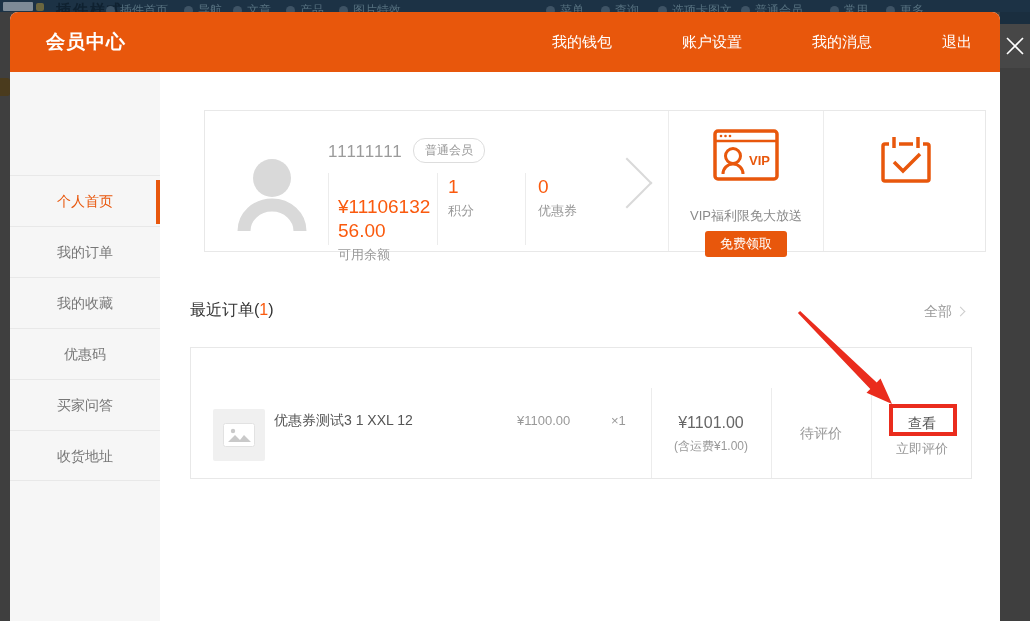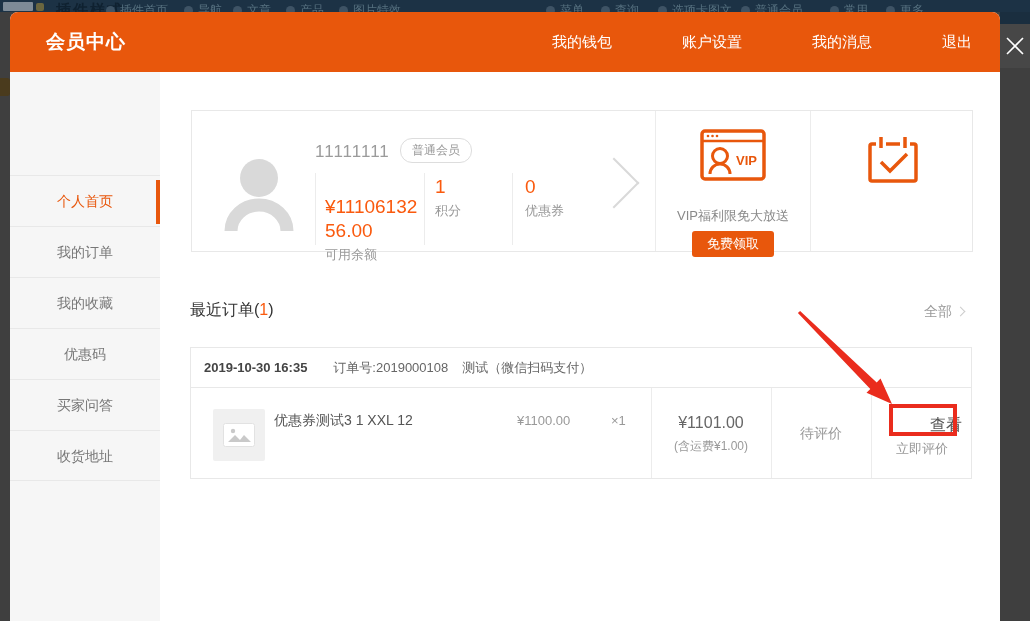--- a/index.html
+++ b/index.html
@@ -35,21 +35,21 @@
 
   .sidebar{position:absolute;left:0;top:60px;width:150px;height:549px;background:#f6f6f6;padding-top:103px;}
   .side-item{position:relative;height:51px;line-height:50px;text-align:center;font-size:14px;color:#777;border-top:1px solid #e8e8e8;cursor:pointer;}
   .side-item:last-child{border-bottom:1px solid #e8e8e8;}
   .side-item.active{color:#e8570c;}
   .side-item.active::after{content:"";position:absolute;right:0;top:4px;bottom:2px;width:4px;background:#e8570c;}
 
   .content{position:absolute;left:150px;top:60px;width:840px;height:549px;background:#fff;}
 
   
-  .profile-card{position:absolute;left:31px;top:38px;width:782px;height:142px;border:1px solid #e8e8e8;}
+  .profile-card{position:absolute;left:44px;top:38px;width:782px;height:142px;border:1px solid #e8e8e8;}
   .avatar{position:absolute;left:32px;top:46px;}
   .p-username{position:absolute;left:123px;top:31px;font-size:17px;color:#9b9b9b;letter-spacing:1px;}
   .p-badge{position:absolute;left:208px;top:27px;font-size:12px;color:#999;border:1px solid #ddd;border-radius:12px;padding:3px 11px;}
   .p-div{position:absolute;top:62px;height:72px;width:1px;background:#ececec;}
   .p-div.d1{left:123px}.p-div.d2{left:232px}.p-div.d3{left:320px}
   .p-balance{position:absolute;left:133px;top:64px;width:96px;margin-top:20px;}
   .p-balance .val{font-size:19px;line-height:24px;color:#fa5a0e;word-break:break-all;}
   .p-balance .lab,.p-stat .lab{font-size:13px;color:#999;margin-top:3px;}
   .p-stat{position:absolute;top:64px;}
   .p-stat .val{font-size:19px;line-height:24px;color:#fa5a0e;}
@@ -75,21 +75,21 @@
   .order-meta .note{margin-left:14px;}
   .o-col-div{position:absolute;top:40px;bottom:0;width:1px;background:#ececec;}
   .o-col-div.c1{left:460px}.o-col-div.c2{left:580px}.o-col-div.c3{left:680px}
   .thumb{position:absolute;left:22px;top:61px;width:52px;height:52px;background:#f0f0f0;border-radius:2px;display:flex;align-items:center;justify-content:center;}
   .prod-name{position:absolute;left:83px;top:64px;font-size:14px;color:#555;}
   .prod-price{position:absolute;left:326px;top:65px;font-size:13px;color:#999;}
   .prod-qty{position:absolute;left:420px;top:65px;font-size:13px;color:#999;}
   .o-total{position:absolute;left:460px;top:66px;width:120px;text-align:center;font-size:16px;color:#666;}
   .o-ship{position:absolute;left:460px;top:90px;width:120px;text-align:center;font-size:12px;color:#999;}
   .o-status{position:absolute;left:580px;top:77px;width:100px;text-align:center;font-size:14px;color:#999;}
-  .o-view{position:absolute;left:680px;top:67px;width:102px;text-align:center;font-size:16px;color:#555;cursor:pointer;margin-left:24px;}
+  .o-view{position:absolute;left:680px;top:67px;width:102px;text-align:center;font-size:14px;color:#555;cursor:pointer;}
   .o-review{position:absolute;left:680px;top:92px;width:102px;text-align:center;font-size:13px;color:#999;cursor:pointer;}
 
   
   .anno-rect{position:absolute;left:889px;top:404px;width:68px;height:32px;border:4px solid #ea2c1d;z-index:60;pointer-events:none;}
   .anno-arrow{position:absolute;left:780px;top:300px;z-index:60;pointer-events:none;}
 </style>
 </head>
 <body>
 
 <div id="page">
@@ -195,25 +195,20 @@
             <line x1="38" y1="2" x2="38" y2="13" stroke="#e8570c" stroke-width="3.5"></line>
             <path d="M14,27 l9,9 l17,-17" fill="none" stroke="#e8570c" stroke-width="3.5"></path>
           </svg>
         </div>
       </div>
 
       <div class="orders-title"><span>最近订单(</span><span class="cnt">1</span><span>)</span></div>
       <div class="view-all"><span>全部</span><span class="chev"></span></div>
 
       <div class="order-card">
-        <div class="order-meta">
-          <span class="dt">2019-10-30 16:35</span>
-          <span class="no">订单号:2019000108</span>
-          <span class="note">测试（微信扫码支付）</span>
-        </div>
         <div class="o-col-div c1"></div>
         <div class="o-col-div c2"></div>
         <div class="o-col-div c3"></div>
 
         <div class="thumb">
           <svg width="32" height="24" viewBox="0 0 32 24">
             <rect x="0.5" y="0.5" width="31" height="23" rx="2" fill="#fff" stroke="#e2e2e2"></rect>
             <path d="M5,19 l7,-7 5,5 4,-5 7,7 z" fill="#c9c9c9"></path>
             <circle cx="10" cy="8" r="2.2" fill="#c9c9c9"></circle>
           </svg>

